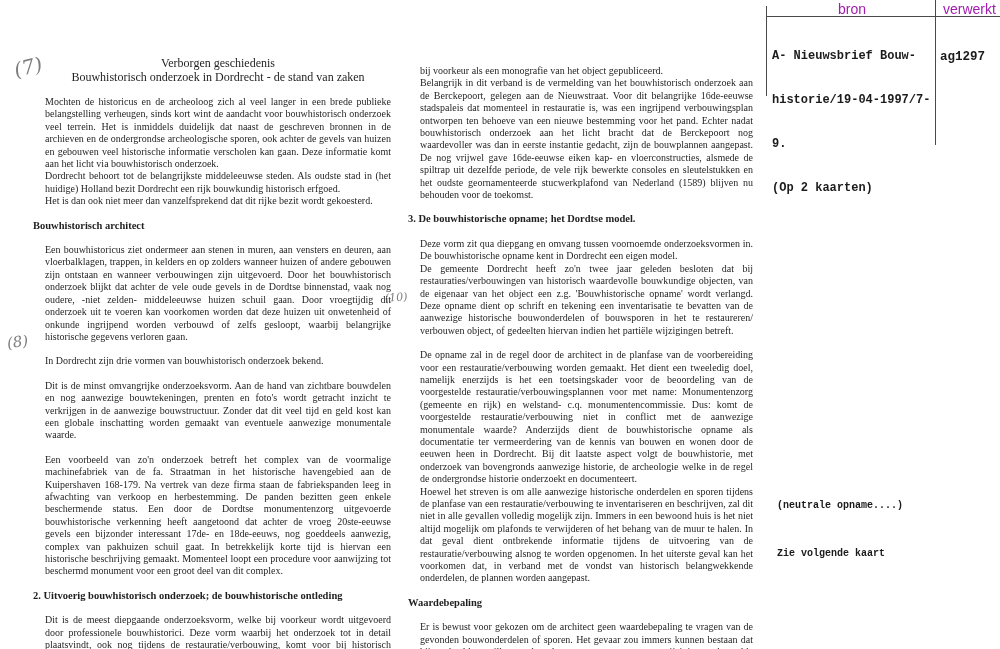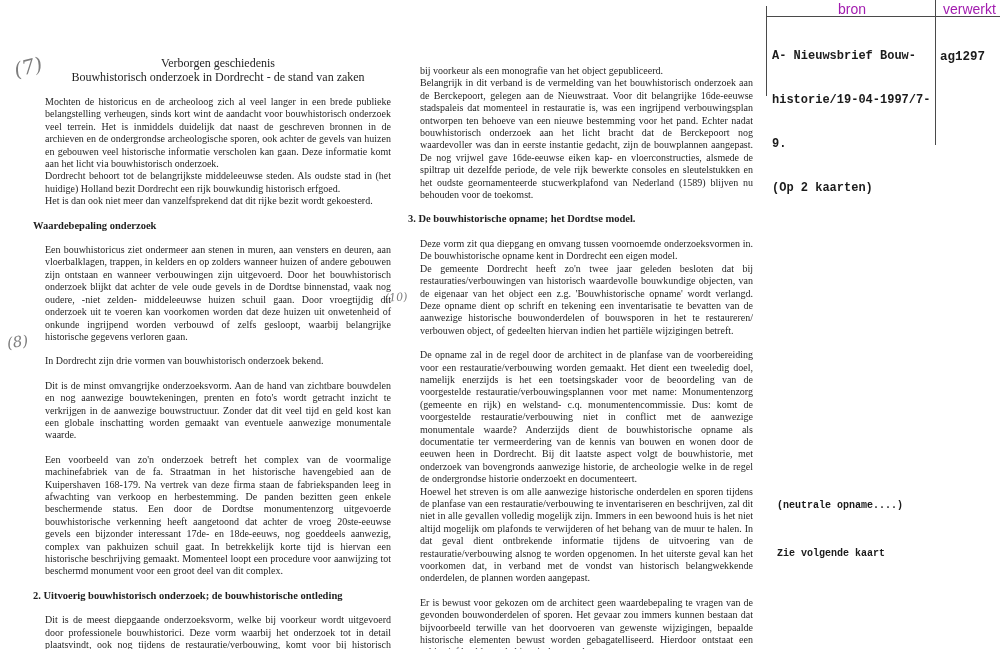--- a/index.html
+++ b/index.html
@@ -81,37 +81,38 @@
     <div>(Op 2 kaarten)</div>
   </div>
   <div class="tbl-verwerkt-cell mono">ag1297</div>
 
   <div class="col col-left">
     <div class="title">Verborgen geschiedenis</div>
     <div class="title title-sub">Bouwhistorisch onderzoek in Dordrecht - de stand van zaken</div>
     <p>Mochten de historicus en de archeoloog zich al veel langer in een brede publieke belangstelling verheugen, sinds kort wint de aandacht voor bouwhistorisch onderzoek veel terrein. Het is inmiddels duidelijk dat naast de geschreven bronnen in de archieven en de ondergrondse archeologische sporen, ook achter de gevels van huizen en gebouwen veel historische informatie verscholen kan gaan. Deze informatie komt aan het licht via bouwhistorisch onderzoek.
 Dordrecht behoort tot de belangrijkste middeleeuwse steden. Als oudste stad in (het huidige) Holland bezit Dordrecht een rijk bouwkundig historisch erfgoed.
 Het is dan ook niet meer dan vanzelfsprekend dat dit rijke bezit wordt gekoesterd.</p>
-    <h4>Waardebepaling onderzoek</h4>
+    <h4>Bouwhistorisch architect</h4>
     <p>Een bouwhistoricus ziet ondermeer aan stenen in muren, aan vensters en deuren, aan vloerbalklagen, trappen, in kelders en op zolders wanneer huizen of andere gebouwen zijn ontstaan en wanneer verbouwingen zijn uitgevoerd. Door het bouwhistorisch onderzoek blijkt dat achter de vele oude gevels in de Dordtse binnenstad, vaak nog oudere, -niet zelden- middeleeuwse huizen schuil gaan. Door vroegtijdig dit onderzoek uit te voeren kan voorkomen worden dat deze huizen uit onwetenheid of onkunde ingrijpend worden verbouwd of zelfs gesloopt, waarbij belangrijke historische gegevens verloren gaan.</p>
     <p class="gap">In Dordrecht zijn drie vormen van bouwhistorisch onderzoek bekend.</p>
     <p>Dit is de minst omvangrijke onderzoeksvorm. Aan de hand van zichtbare bouwdelen en nog aanwezige bouwtekeningen, prenten en foto's wordt getracht inzicht te verkrijgen in de aanwezige bouwstructuur. Zonder dat dit veel tijd en geld kost kan een globale inschatting worden gemaakt van eventuele aanwezige monumentale waarde.</p>
     <p class="gap">Een voorbeeld van zo'n onderzoek betreft het complex van de voormalige machinefabriek van de fa. Straatman in het historische havengebied aan de Kuipershaven 168-179. Na vertrek van deze firma staan de fabriekspanden leeg in afwachting van verkoop en herbestemming. De panden bezitten geen enkele beschermende status. Een door de Dordtse monumentenzorg uitgevoerde bouwhistorische verkenning heeft aangetoond dat achter de vroeg 20ste-eeuwse gevels een bijzonder interessant 17de- en 18de-eeuws, nog goeddeels aanwezig, complex van pakhuizen schuil gaat. In betrekkelijk korte tijd is hiervan een historische beschrijving gemaakt. Momenteel loopt een procedure voor aanwijzing tot beschermd monument voor een groot deel van dit complex.</p>
     <h4>2. Uitvoerig bouwhistorisch onderzoek; de bouwhistorische ontleding</h4>
     <p>Dit is de meest diepgaande onderzoeksvorm, welke bij voorkeur wordt uitgevoerd door professionele bouwhistorici. Deze vorm waarbij het onderzoek tot in detail plaatsvindt, ook nog tijdens de restauratie/verbouwing, komt voor bij historisch belangrijke objecten. Diepgaand archiefonderzoek hoort hier ook bij. De uitwerking van dit onderzoek wordt</p>
   </div>
 
   <div class="col col-right">
     <p>bij voorkeur als een monografie van het object gepubliceerd.
 Belangrijk in dit verband is de vermelding van het bouwhistorisch onderzoek aan de Berckepoort, gelegen aan de Nieuwstraat. Voor dit belangrijke 16de-eeuwse stadspaleis dat momenteel in restauratie is, was een ingrijpend verbouwingsplan ontworpen ten behoeve van een nieuwe bestemming voor het pand. Echter nadat bouwhistorisch onderzoek aan het licht bracht dat de Berckepoort nog waardevoller was dan in eerste instantie gedacht, zijn de bouwplannen aangepast. De nog vrijwel gave 16de-eeuwse eiken kap- en vloerconstructies, alsmede de spiltrap uit dezelfde periode, de vele rijk bewerkte consoles en sleutelstukken en het oudste geornamenteerde stucwerkplafond van Nederland (1589) blijven nu behouden voor de toekomst.</p>
     <h4>3. De bouwhistorische opname; het Dordtse model.</h4>
     <p>Deze vorm zit qua diepgang en omvang tussen voornoemde onderzoeksvormen in. De bouwhistorische opname kent in Dordrecht een eigen model.
 De gemeente Dordrecht heeft zo'n twee jaar geleden besloten dat bij restauraties/verbouwingen van historisch waardevolle bouwkundige objecten, van de eigenaar van het object een z.g. 'Bouwhistorische opname' wordt verlangd. Deze opname dient op schrift en tekening een inventarisatie te bevatten van de aanwezige historische bouwonderdelen of bouwsporen in het te restaureren/ verbouwen object, of gedeelten hiervan indien het partiële wijzigingen betreft.</p>
     <p class="gap">De opname zal in de regel door de architect in de planfase van de voorbereiding voor een restauratie/verbouwing worden gemaakt. Het dient een tweeledig doel, namelijk enerzijds is het een toetsingskader voor de beoordeling van de voorgestelde restauratie/verbouwingsplannen voor met name: Monumentenzorg (gemeente en rijk) en welstand- c.q. monumentencommissie. Dus: komt de voorgestelde restauratie/verbouwing niet in conflict met de aanwezige monumentale waarde? Anderzijds dient de bouwhistorische opname als documentatie ter vermeerdering van de kennis van bouwen en wonen door de eeuwen heen in Dordrecht. Bij dit laatste aspect volgt de bouwhistorie, met onderzoek van bovengronds aanwezige historie, de archeologie welke in de regel de ondergrondse historie onderzoekt en documenteert.
 Hoewel het streven is om alle aanwezige historische onderdelen en sporen tijdens de planfase van een restauratie/verbouwing te inventariseren en beschrijven, zal dit niet in alle gevallen volledig mogelijk zijn. Immers in een bewoond huis is het niet altijd mogelijk om plafonds te verwijderen of het behang van de muur te halen. In dat geval dient ontbrekende informatie tijdens de uitvoering van de restauratie/verbouwing alsnog te worden opgenomen. In het uiterste geval kan het voorkomen dat, in verband met de vondst van historisch belangwekkende onderdelen, de plannen worden aangepast.</p>
+    <h4>Waardebepaling</h4>
     <p>Er is bewust voor gekozen om de architect geen waardebepaling te vragen van de gevonden bouwonderdelen of sporen. Het gevaar zou immers kunnen bestaan dat bijvoorbeeld terwille van het doorvoeren van gewenste wijzigingen, bepaalde historische elementen bewust worden gebagatelliseerd. Hierdoor ontstaat een subjectief beeld van de historische waarden.</p>
     <p class="gap-sm">Een objectieve bouwhistorische waardebepaling is moeilijk te garanderen. Middels een</p>
   </div>
 
   <div class="margin-note mono">
     <div>(neutrale opname....)</div>
     <div>Zie volgende kaart</div>
   </div>
 
 </div>

